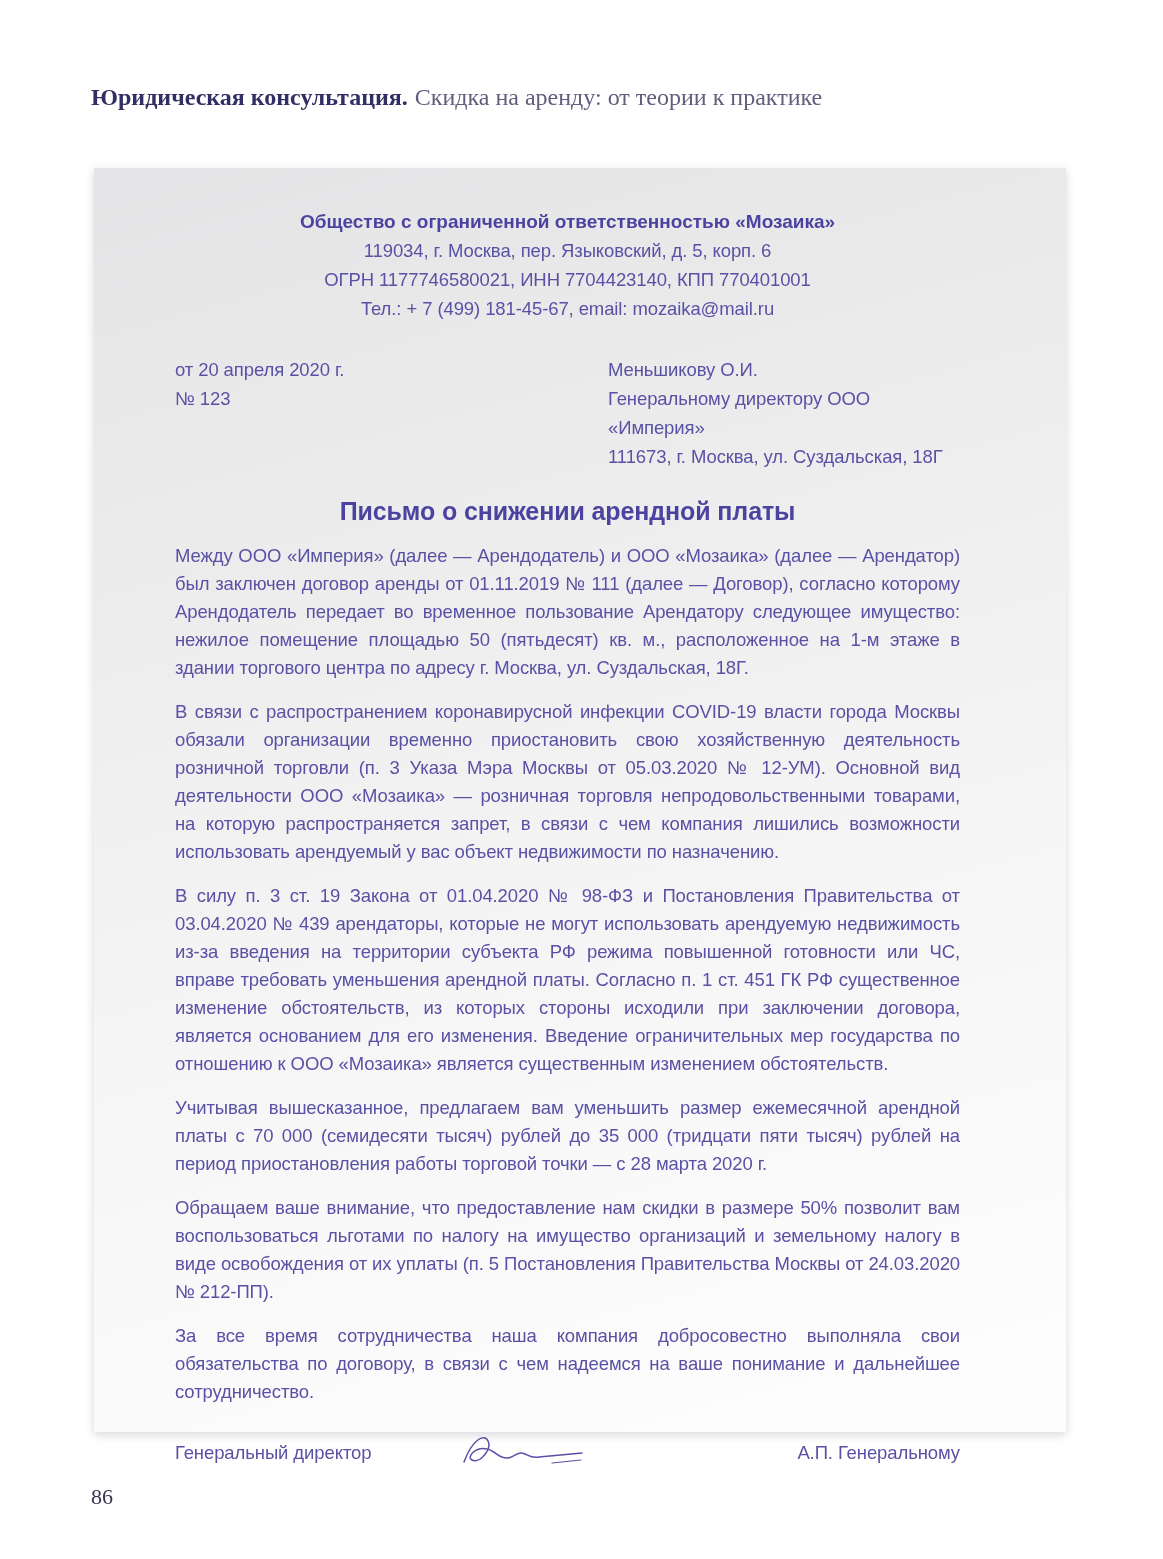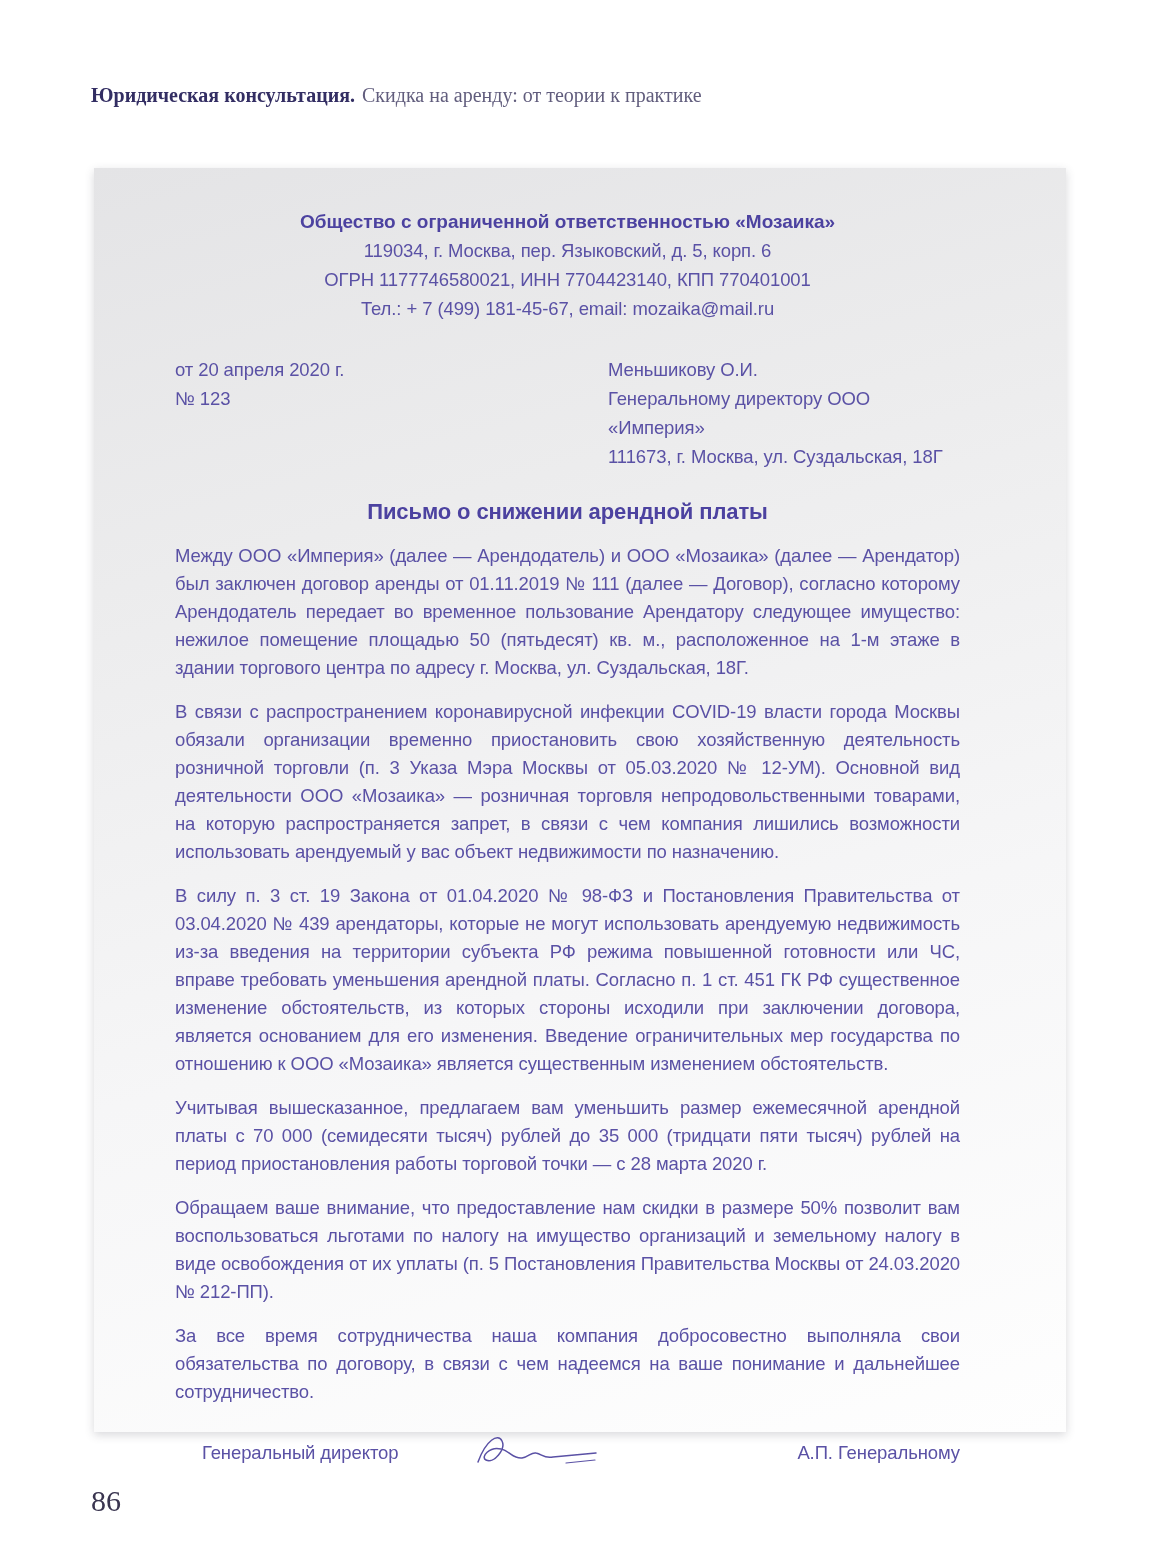--- a/index.html
+++ b/index.html
@@ -12,21 +12,21 @@
     font-family: "Liberation Sans", sans-serif;
     overflow: hidden;
   }
 
   
   .page-header {
     position: absolute;
     left: 91px;
     top: 84px;
     font-family: "Liberation Serif", serif;
-    font-size: 20px;
+    font-size: 24px;
     white-space: nowrap;
   }
   .rubric { font-weight: bold; color: #332e63; }
   .rubric-subtitle { color: #615d7d; margin-left: 7px; }
 
   
   .paper {
     position: absolute;
     left: 94px;
     top: 168px;
@@ -60,48 +60,47 @@
   .meta-row {
     display: flex;
     justify-content: space-between;
     margin-top: 32px;
     line-height: 29px;
   }
   .meta-right { width: 352px; }
 
   .letter-title {
     text-align: center;
-    font-size: 22px;
+    font-size: 25px;
     font-weight: bold;
     color: #4c42a0;
     margin: 26px 0 16px 0;
     line-height: 29px;
   }
 
   .body-par {
     margin: 4px 0 16px 0;
     text-align: justify;
   }
 
   .sign-row {
     display: flex;
     justify-content: space-between;
     align-items: center;
     margin-top: 24px;
-    margin-left: 27px;
   }
   .signature-svg { display: block; margin-right: 120px; }
 
   
   .page-number {
     position: absolute;
     left: 91px;
     top: 1484px;
     font-family: "Liberation Serif", serif;
-    font-size: 30px;
+    font-size: 22px;
     color: #3a3550;
   }
 </style>
 </head>
 <body>
 
 <div class="page">
 
   <header class="page-header">
     <span class="rubric">Юридическая консультация.</span><span class="rubric-subtitle">Скидка на аренду: от теории к практике</span>

